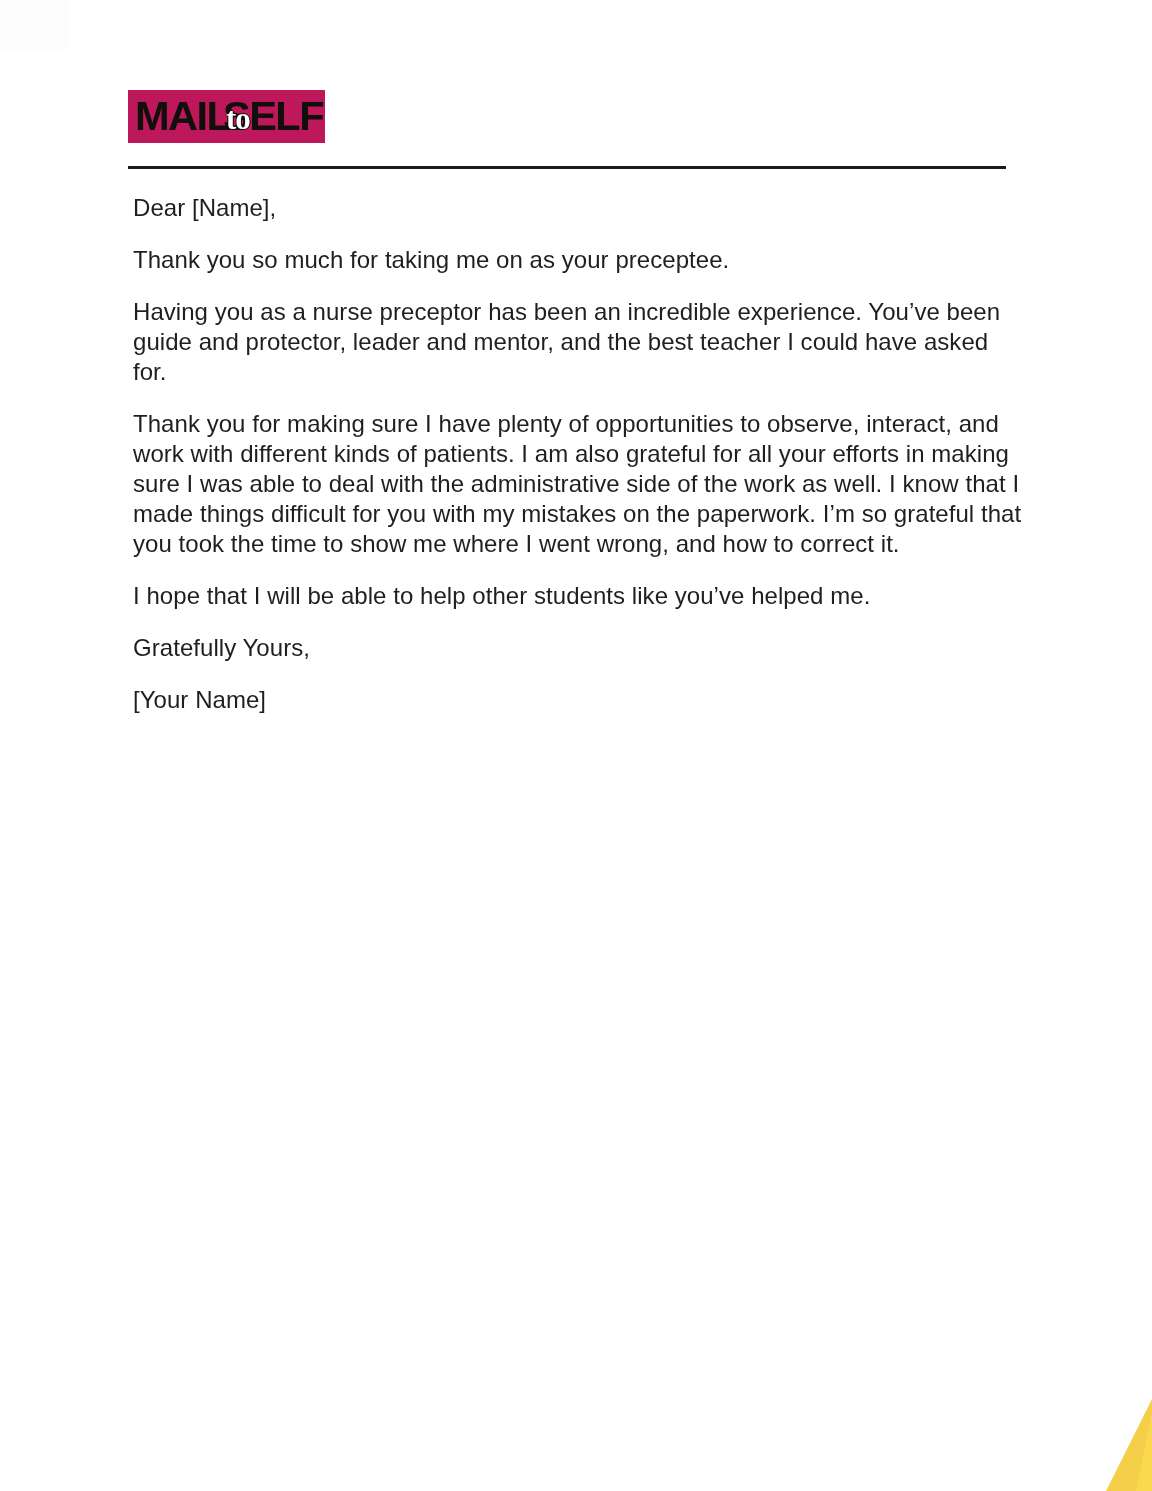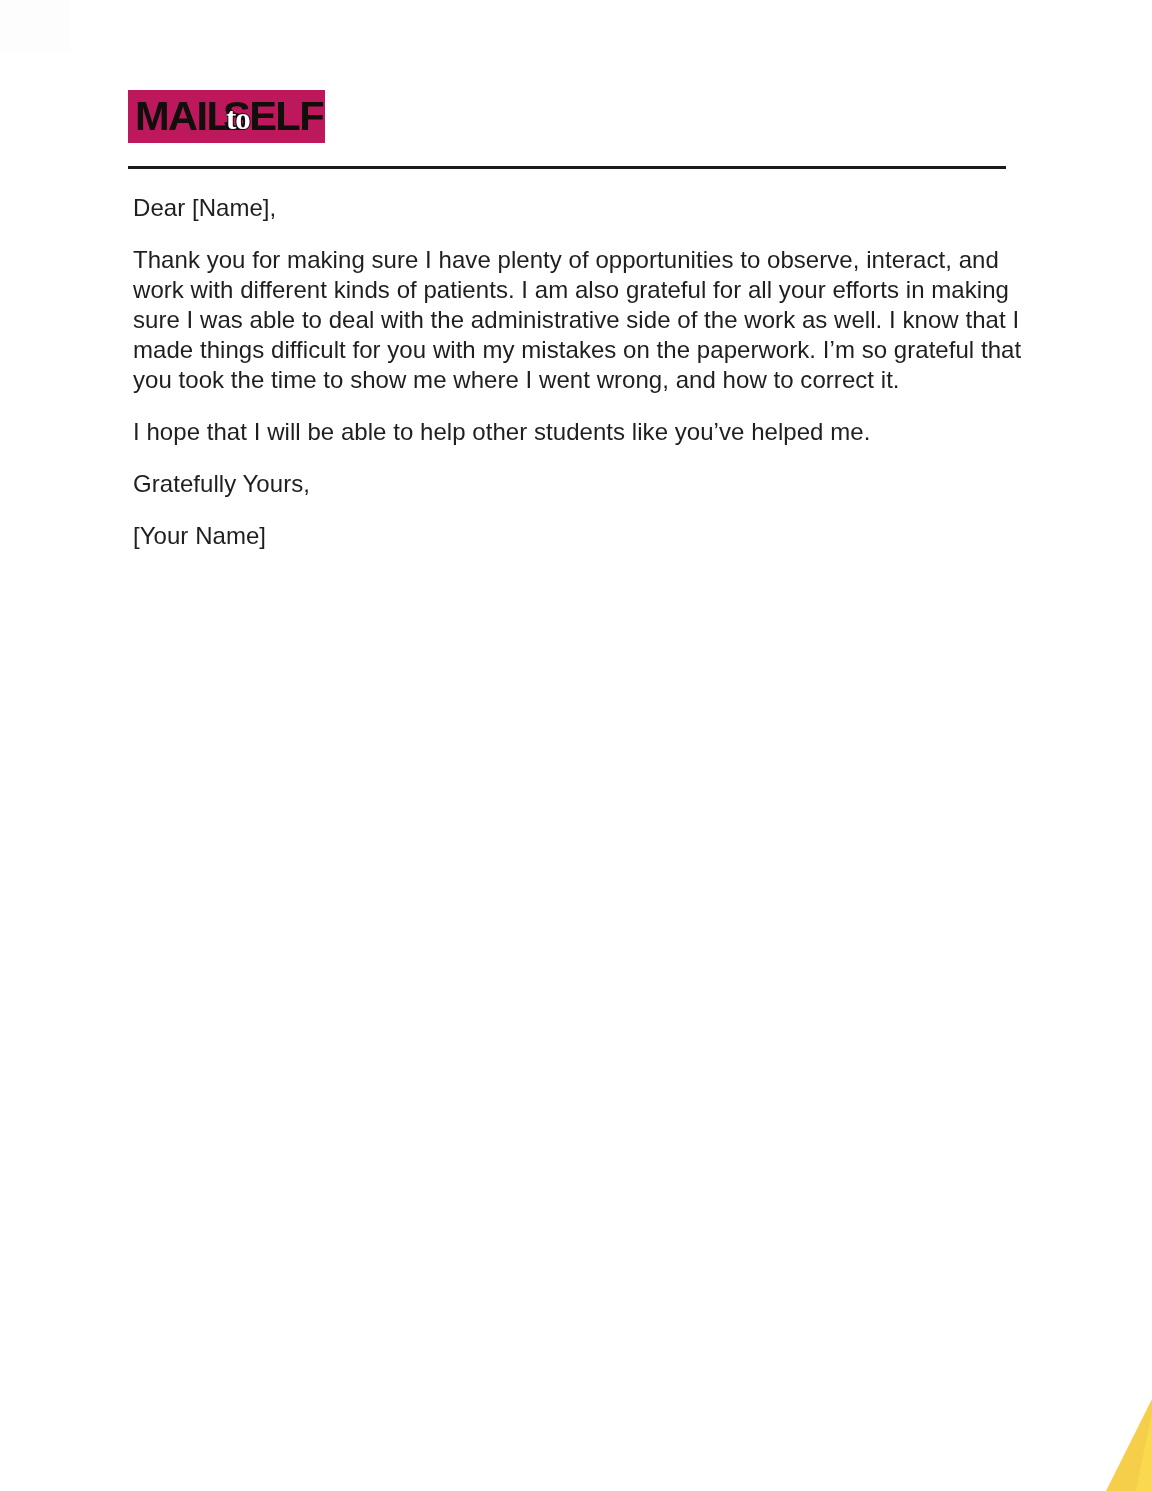--- a/index.html
+++ b/index.html
@@ -141,20 +141,22 @@
     <div class="logo">
       <span class="logo-text logo-mail">MAIL</span><span class="logo-text logo-self">SELF</span>
       <span class="logo-to">to</span>
     </div>
   </div>
 
   <div class="header-rule"></div>
 
   <div class="letter-body">
     <p class="para p-greeting">Dear [Name],</p>
+    <p class="para">Thank you so much for taking me on as your preceptee.</p>
+    <p class="para p-wide">Having you as a nurse preceptor has been an incredible experience. You’ve been guide and protector, leader and mentor, and the best teacher I could have asked for.</p>
     <p class="para p-widest">Thank you for making sure I have plenty of opportunities to observe, interact, and work with different kinds of patients. I am also grateful for all your efforts in making sure I was able to deal with the administrative side of the work as well. I know that I made things difficult for you with my mistakes on the paperwork. I’m so grateful that you took the time to show me where I went wrong, and how to correct it.</p>
     <p class="para">I hope that I will be able to help other students like you’ve helped me.</p>
     <p class="para p-signoff">Gratefully Yours,</p>
     <p class="para">[Your Name]</p>
   </div>
 
   <div class="corner-wedge-br"></div>
   <div class="corner-wedge-br-inner"></div>
 
 </div>

